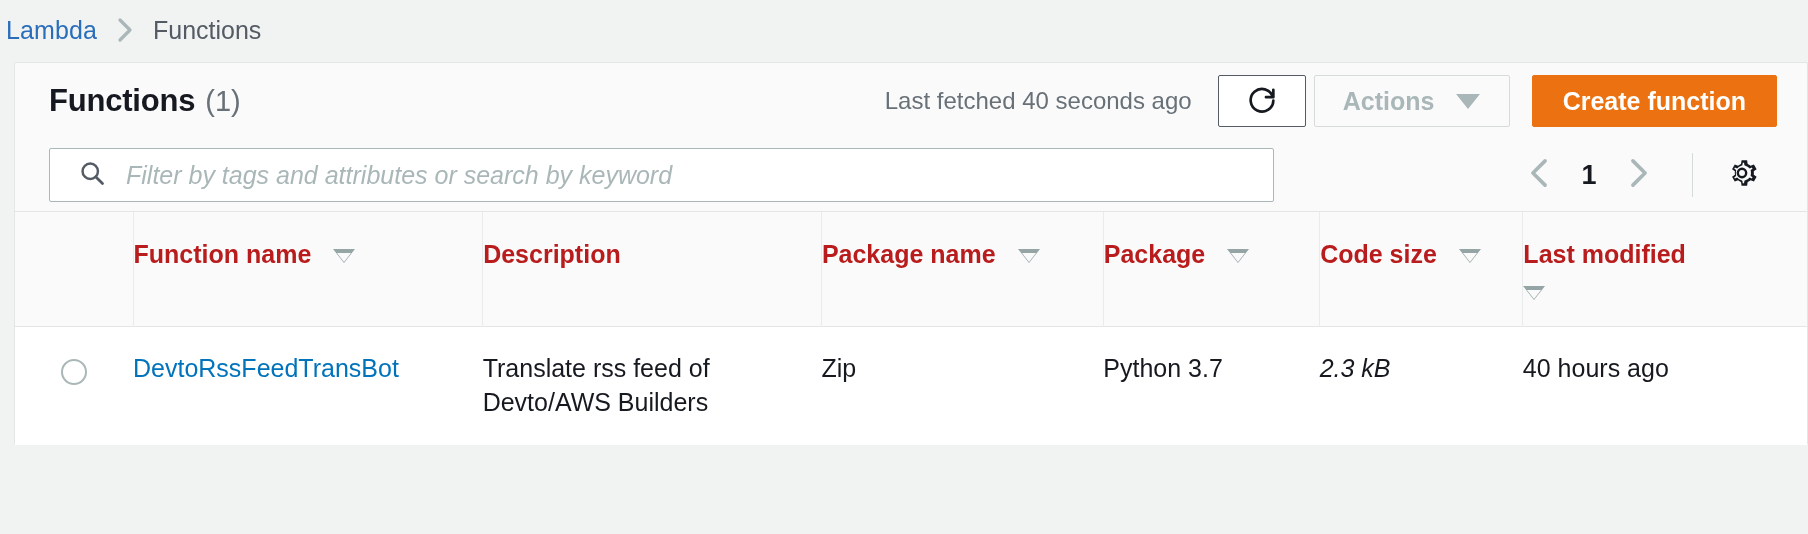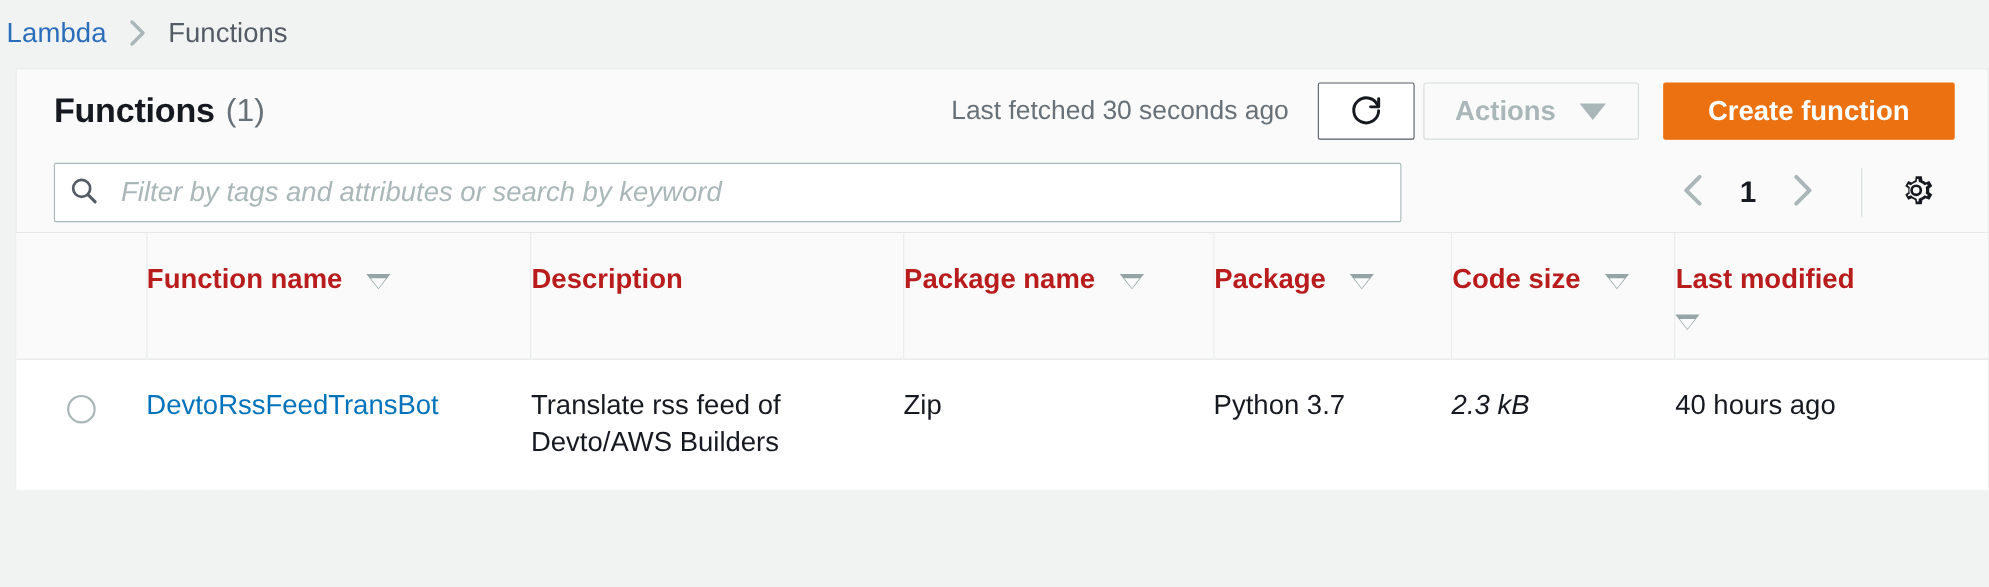--- a/index.html
+++ b/index.html
@@ -119,21 +119,21 @@
   .caret-down {
     width: 0; height: 0;
     border-left: 12px solid transparent;
     border-right: 12px solid transparent;
     border-top: 15px solid #aab7b8;
   }
 
   .btn-create {
     height: 52px;
     margin-left: 22px;
-    padding: 0 40px;
+    padding: 0 30px;
     background: #ec7211;
     border: 1px solid #ec7211;
     border-radius: 2px;
     color: #ffffff;
     font-size: 25px;
     font-weight: bold;
     display: flex;
     align-items: center;
     justify-content: center;
     cursor: pointer;
@@ -150,21 +150,21 @@
   }
   .search-box {
     flex: 1;
     height: 54px;
     max-width: 1225px;
     border: 1px solid #aab7b8;
     border-radius: 2px;
     background: #ffffff;
     display: flex;
     align-items: center;
-    padding-left: 12px;
+    padding-left: 28px;
     gap: 20px;
   }
   .search-input {
     border: none;
     outline: none;
     background: transparent;
     font-family: "Liberation Sans", sans-serif;
     font-size: 25px;
     font-style: italic;
     color: #687078;
@@ -329,21 +329,21 @@
   </div>
 
   <div class="card">
 
     <div class="card-header">
       <span class="card-title">Functions</span>
       <span class="card-count">(1)</span>
 
       <span class="header-spacer"></span>
 
-      <span class="last-fetched">Last fetched 30 seconds ago</span>
+      <span class="last-fetched">Last fetched 40 seconds ago</span>
 
       <div class="btn-refresh">
         <span>
           <svg width="34" height="34" viewBox="0 0 24 24" aria-hidden="true">
             <path d="M20 5.5 v5.2 h-5.2" fill="none" stroke="#16191f" stroke-width="1.9" stroke-linecap="round" stroke-linejoin="round"></path>
             <path d="M19.6 10.4 A8 8 0 1 0 20 13.2" fill="none" stroke="#16191f" stroke-width="1.9" stroke-linecap="round"></path>
           </svg>
         </span>
       </div>
 

